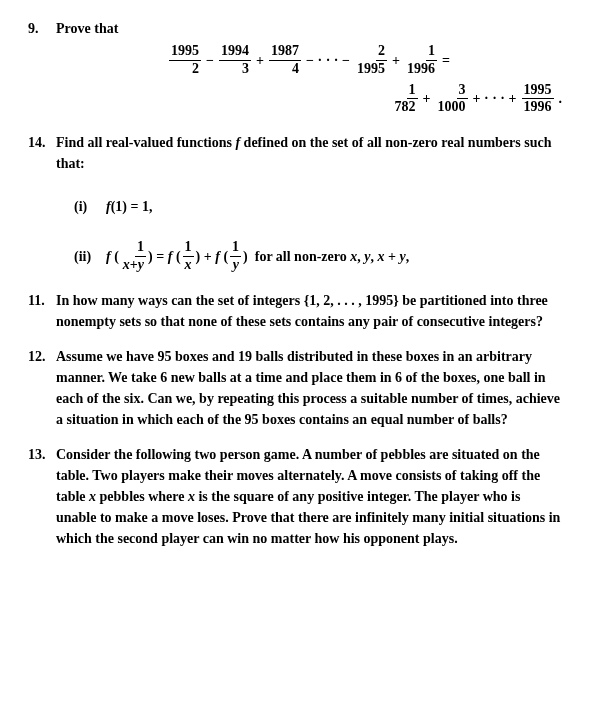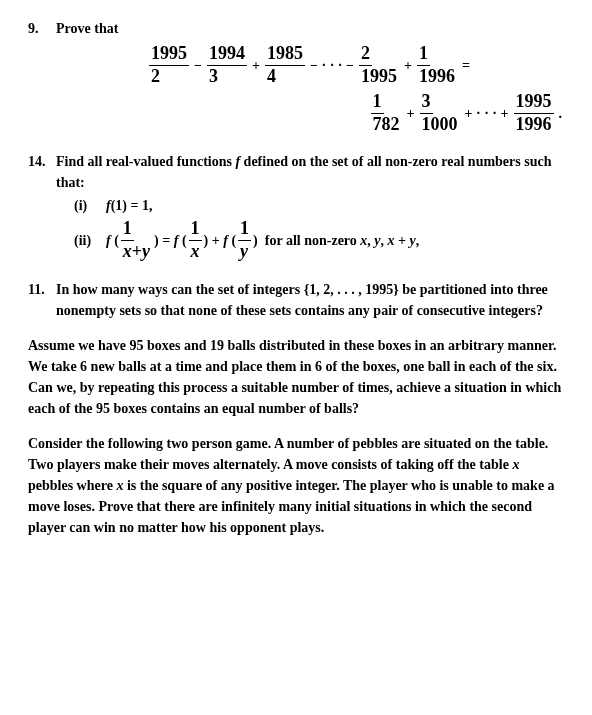--- a/index.html
+++ b/index.html
@@ -31,24 +31,24 @@
     }
 
     .problem-content {
       flex: 1;
       font-weight: bold;
     }
 
     .frac {
       display: inline-flex;
       flex-direction: column;
-      align-items: flex-start;
+      align-items: flex-end;
       vertical-align: middle;
       margin: 0 1px;
-      font-size: 18px;
+      font-size: 14px;
     }
 
     .frac .num {
       border-bottom: 1px solid #000;
       padding: 0 2px;
       line-height: 1.2;
     }
 
     .frac .den {
       padding: 0 2px;
@@ -83,20 +83,21 @@
       align-items: baseline;
     }
 
     .sub-label {
       min-width: 32px;
       flex-shrink: 0;
     }
 
     .sub-content {
       flex: 1;
+      margin-top: 20px;
     }
 
     em {
       font-style: italic;
     }
 
     .op {
       margin: 0 2px;
     }
   </style>
@@ -113,21 +114,21 @@
           <span class="num">1995</span>
           <span class="den">2</span>
         </span>
       <span class="op">−</span>
       <span class="frac">
           <span class="num">1994</span>
           <span class="den">3</span>
         </span>
       <span class="op">+</span>
       <span class="frac">
-          <span class="num">1985</span>
+          <span class="num">1987</span>
           <span class="den">4</span>
         </span>
       <span class="op">− · · · −</span>
       <span class="frac">
           <span class="num">2</span>
           <span class="den">1995</span>
         </span>
       <span class="op">+</span>
       <span class="frac">
           <span class="num">1</span>
@@ -200,22 +201,24 @@
 </div>
 
 <div class="problem">
   <div class="problem-number"><strong>11.</strong></div>
   <div class="problem-content">
     <span>In how many ways can the set of integers {1, 2, . . . , 1995} be partitioned into three nonempty sets so that none of these sets contains any pair of consecutive integers?</span>
   </div>
 </div>
 
 <div class="problem">
+  <div class="problem-number"><strong>12.</strong></div>
   <div class="problem-content">
     <span>Assume we have 95 boxes and 19 balls distributed in these boxes in an arbitrary manner. We take 6 new balls at a time and place them in 6 of the boxes, one ball in each of the six. Can we, by repeating this process a suitable number of times, achieve a situation in which each of the 95 boxes contains an equal number of balls?</span>
   </div>
 </div>
 
 <div class="problem">
+  <div class="problem-number"><strong>13.</strong></div>
   <div class="problem-content">
     <span>Consider the following two person game. A number of pebbles are situated on the table. Two players make their moves alternately. A move consists of taking off the table <em>x</em> pebbles where <em>x</em> is the square of any positive integer. The player who is unable to make a move loses. Prove that there are infinitely many initial situations in which the second player can win no matter how his opponent plays.</span>
   </div>
 </div>
 
 </body></html>

